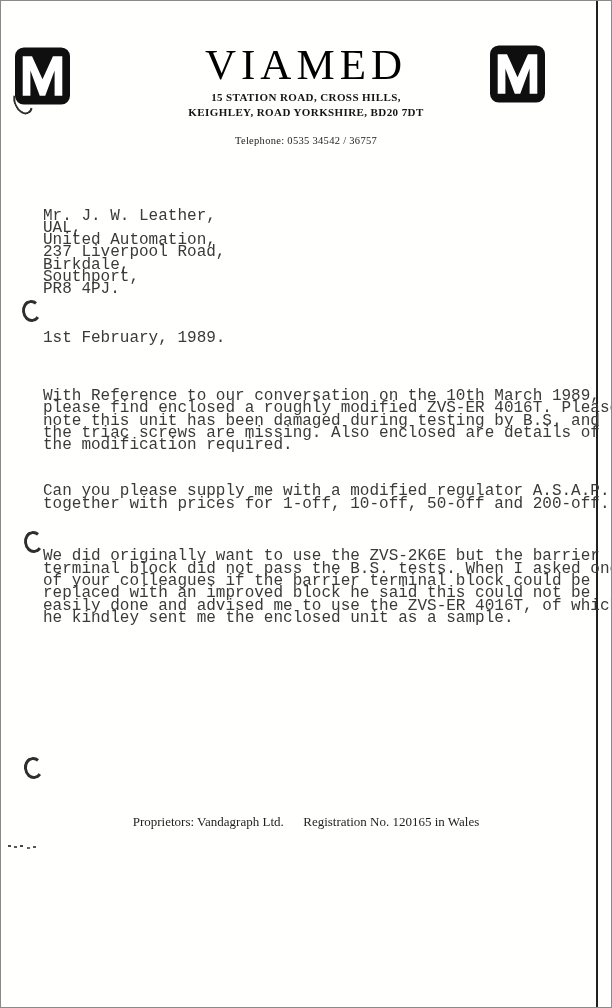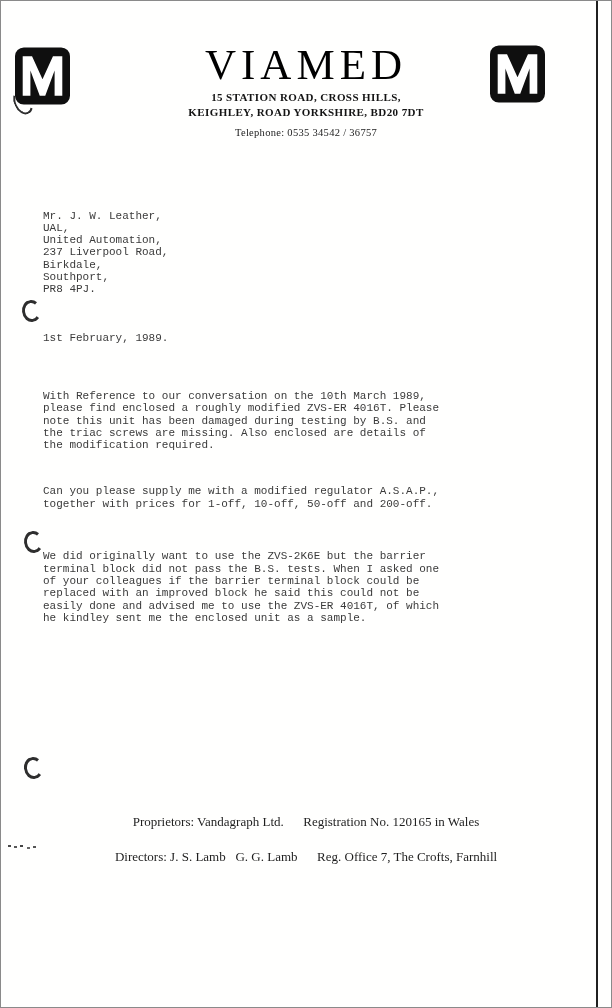--- a/index.html
+++ b/index.html
@@ -33,34 +33,34 @@
   }
   .addr {
     font-weight: bold;
     font-size: 11px;
     line-height: 15px;
     letter-spacing: 0.4px;
     color: #141414;
   }
   .addr-first { margin-top: 3px; }
   .tel {
-    margin-top: 7px;
+    margin-top: 15px;
     font-size: 10.5px;
     letter-spacing: 0.3px;
     color: #222;
   }
 
   
   .letter {
     position: absolute;
     left: 42px;
     top: 184px;
     width: 490px;
     font-family: "Liberation Mono", "DejaVu Sans Mono", monospace;
-    font-size: 11px;
+    font-size: 16px;
     line-height: 12.3px;
     color: #3a3a3a;
     white-space: pre;
   }
   .recipient { margin: 0 0 12px 0; }
   .date      { margin: 0 0 21px 0; }
   .para      { margin: 0 0 9px 0; }
   .para.gap  { margin-bottom: 16px; }
 
   
@@ -156,16 +156,15 @@
     <p class="para">We did originally want to use the ZVS-2K6E but the barrier
 terminal block did not pass the B.S. tests. When I asked one
 of your colleagues if the barrier terminal block could be
 replaced with an improved block he said this could not be
 easily done and advised me to use the ZVS-ER 4016T, of which
 he kindley sent me the enclosed unit as a sample.</p>
   </main>
 
   <footer class="foot">
     <div>Proprietors: Vandagraph Ltd.      Registration No. 120165 in Wales</div>
-    <div>Directors: J. S. Lamb   G. G. Lamb      Reg. Office 7, The Crofts, Farnhill</div>
   </footer>
 
 </div>
 
 </body></html>

